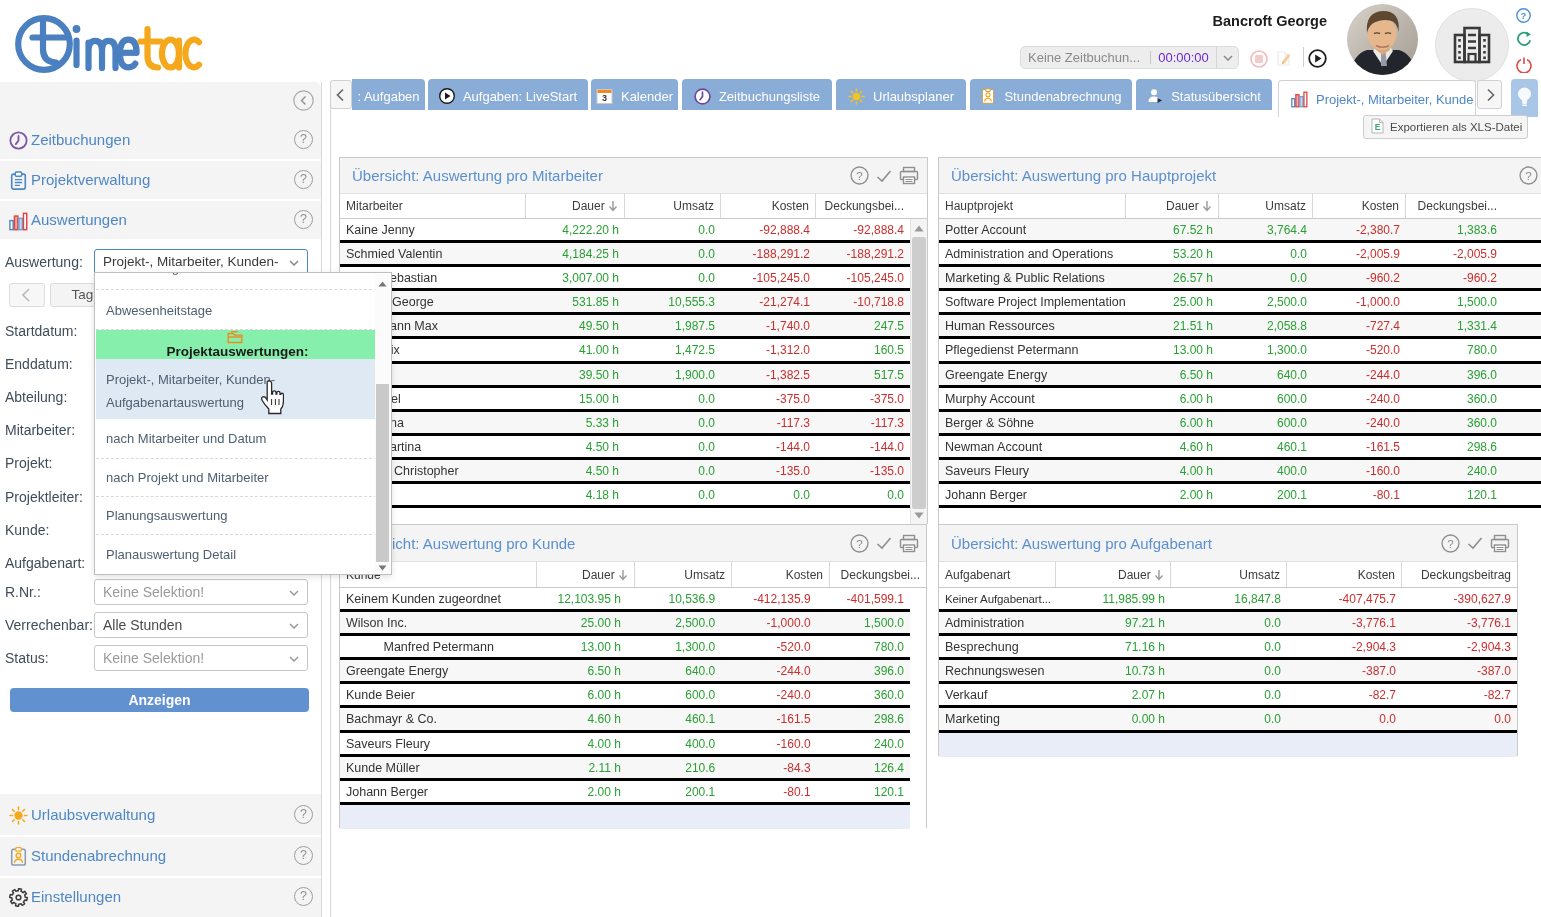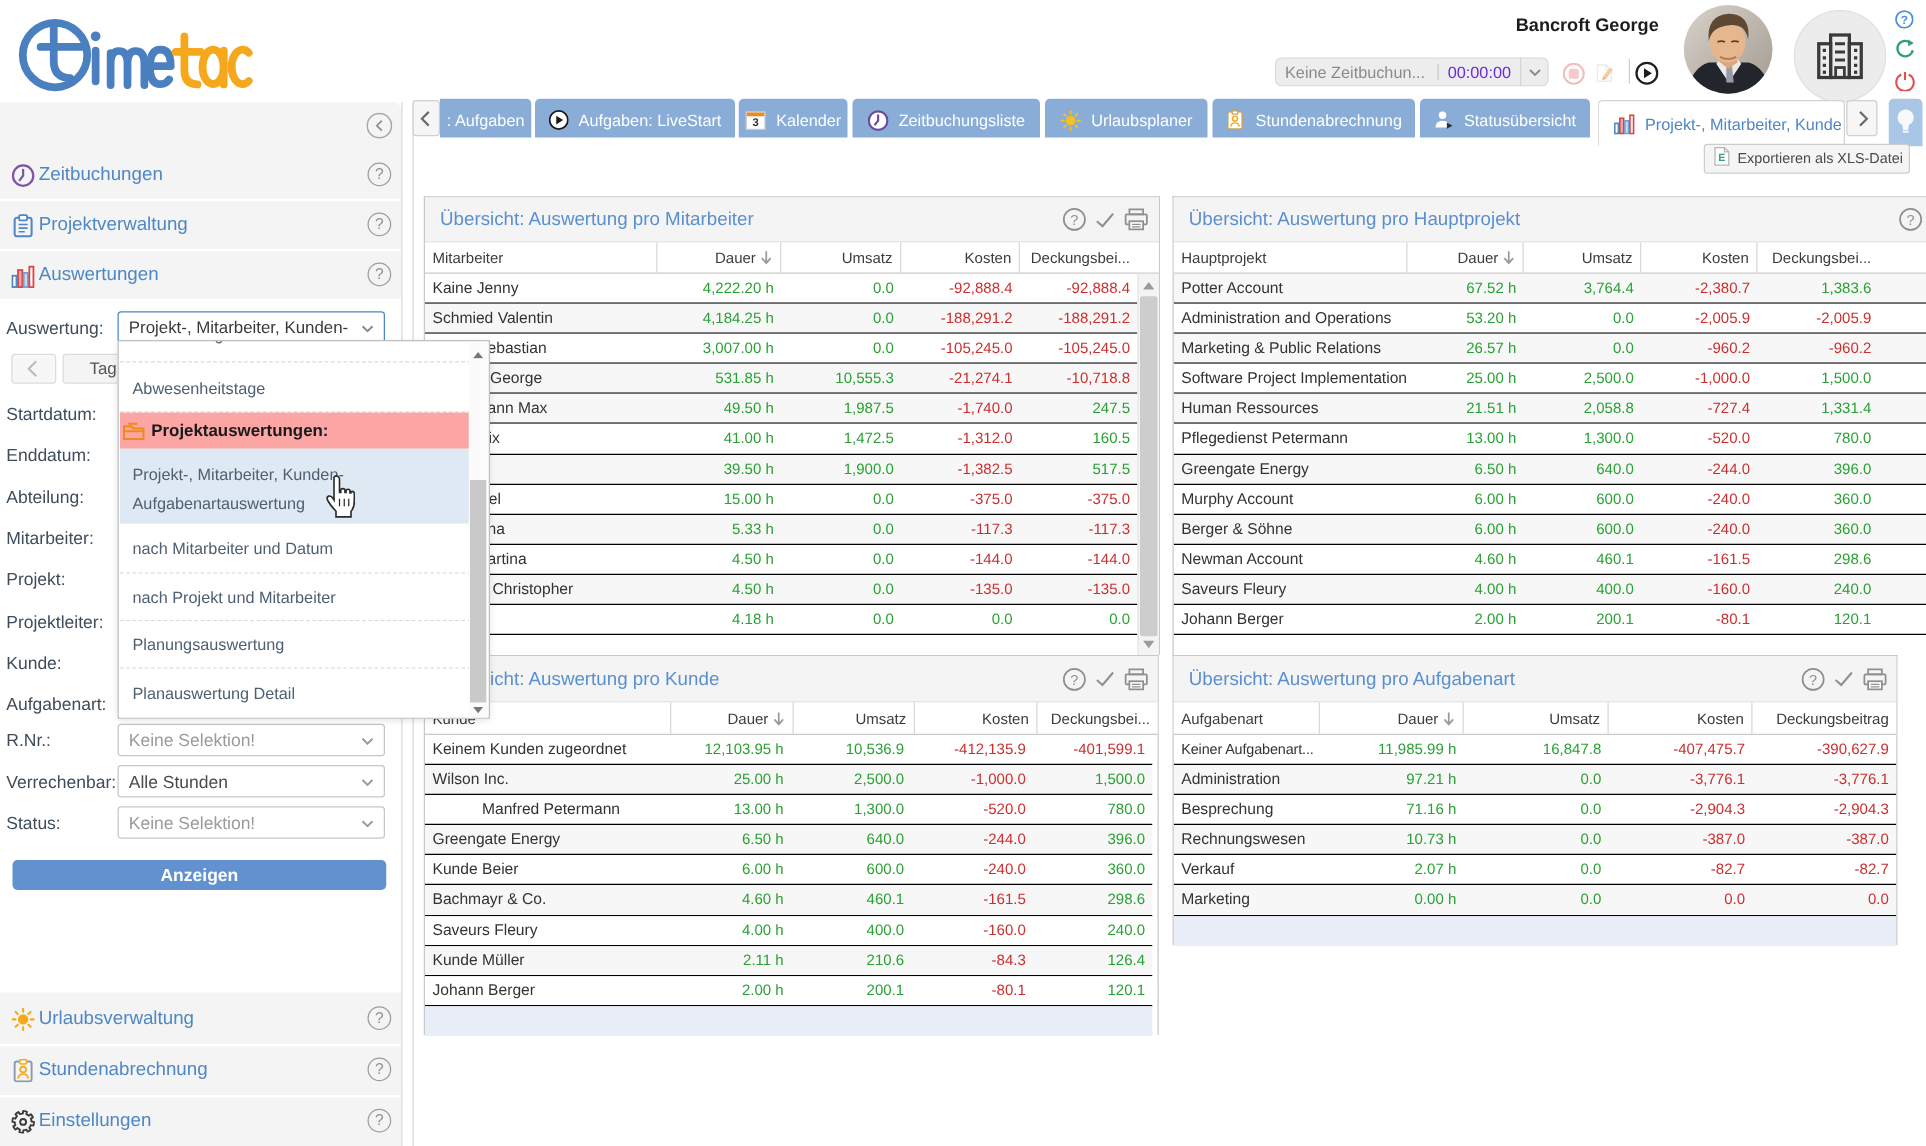--- a/index.html
+++ b/index.html
@@ -27,21 +27,21 @@
 .scrbtn{position:absolute;top:80px;width:22px;height:29px;background:#f6f6f6;border:1px solid #d0d0d0;border-radius:3px;display:flex;align-items:center;justify-content:center;}
 
 .panel{position:absolute;background:#fff;border:1px solid #c9c9c9;border-bottom:none;}
 .ptitle{position:relative;background:#f4f4f4;border-bottom:1px solid #e0e0e0;}
 .ptitle .pt{position:absolute;left:12px;font-size:15px;color:#5a8fd0;white-space:nowrap;}
 .picons{position:absolute;display:flex;gap:6px;align-items:center;}
 .ghead{position:relative;display:flex;border-bottom:1px solid #c9c9c9;background:#fff;}
 .ghead .hc{font-size:12px;color:#3c3c3c;border-right:1px solid #d8d8d8;display:flex;align-items:center;}
 .ghead .hc.last{border-right:none;}
 .gbody{position:relative;overflow:hidden;}
-.grow{display:flex;height:24.1px;font-size:12px;border-bottom:1px solid #000000;background:#fff;}
+.grow{display:flex;height:24.1px;font-size:12px;border-bottom:3px solid #000000;background:#fff;}
 .grow.alt{background:#f7f7f7;}
 .grow .c{line-height:23.5px;white-space:nowrap;overflow:hidden;}
 .grow .name{color:#333;padding-left:6px;position:relative;font-size:12.5px;}
 .grow .num{text-align:right;padding-right:6px;}
 .grn{color:#29a033;} .red{color:#cb2e2e;}
 .grow.tot{background:#e9edf8;font-weight:bold;font-style:italic;border-bottom:none;flex-direction:column;}
 .grow.tot .name{color:#333;}
 .grow.tot .grn{color:#1d8f2a;} .grow.tot .red{color:#c01818;}
 .sbar{position:absolute;top:0;right:0;width:17px;background:#f4f4f4;border-left:1px solid #e3e3e3;}
 
@@ -626,21 +626,21 @@
       <div class="hc" style="width:97px;">
         <span style="margin-left:auto;padding-right:6px;">Umsatz</span>
       </div>
       <div class="hc" style="width:98px;">
         <span style="margin-left:auto;padding-right:6px;">Kosten</span>
       </div>
       <div class="hc last" style="width:96px;">
         <span style="margin-left:auto;padding-right:6px;">Deckungsbei...</span>
       </div>
     </div>
-    <div class="gbody" style="height:241px;margin-right:4px;">
+    <div class="gbody" style="height:241px;margin-right:16px;">
       <div class="grow">
         <div class="c name" style="width:197px;">Keinem Kunden zugeordnet</div>
         <div class="c num grn" style="width:98px;">12,103.95 h</div>
         <div class="c num grn" style="width:97px;">10,536.9</div>
         <div class="c num red" style="width:98px;">-412,135.9</div>
         <div class="c num red" style="width:96px;">-401,599.1</div>
       </div>
       <div class="grow alt">
         <div class="c name" style="width:197px;">Wilson Inc.</div>
         <div class="c num grn" style="width:98px;">25.00 h</div>
@@ -794,21 +794,21 @@
         <div class="c num red" style="width:115px;">-414,625.8</div>
         <div class="c num red" style="width:115px;">-397,778.0</div>
       </div>
     </div>
   </div>
 <div id="dd">
     <div style="position:absolute;left:1px;top:0px;width:281px;height:17px;overflow:hidden;border-bottom:1px dashed #d9d9d9;">
       <span style="position:absolute;left:20px;top:-13px;font-size:13px;color:#4f6071;">Urlaubstage</span>
     </div>
     <div class="ddi" style="top:18px;height:39px;">Abwesenheitstage</div>
-    <div style="position:absolute;left:1px;top:57px;width:281px;height:29px;background:#fca5a5;display:flex;align-items:center;padding-left:2px;">
+    <div style="position:absolute;left:1px;top:57px;width:281px;height:29px;background:#86efac;display:flex;align-items:center;padding-left:2px;flex-direction:column;">
       <svg width="18" height="16" viewBox="0 0 18 16" style="margin-right:5px;">
         <path d="M1.2 4 L1.2 14.2 L16.8 14.2 L16.8 5.8 L8.5 5.8 L7 4 Z" fill="none" stroke="#ef8a1e" stroke-width="1.6"></path>
         <path d="M1.2 8 H16.8" stroke="#ef8a1e" stroke-width="1.6" fill="none"></path>
         <path d="M4.5 2 H12" stroke="#ef8a1e" stroke-width="1.6"></path>
       </svg>
       <span style="font-size:13.5px;font-weight:bold;color:#1a1a1a;">Projektauswertungen:</span>
     </div>
     <div style="position:absolute;left:1px;top:86px;width:281px;height:60px;background:#dfe9f4;color:#4f6071;font-size:13px;padding:9px 0 0 10px;line-height:23px;">Projekt-, Mitarbeiter, Kunden-<br>Aufgabenartauswertung</div>
     <div style="position:absolute;left:1px;top:150px;width:281px;border-top:1px dashed #d9d9d9;"></div>
     <svg style="position:absolute;left:164px;top:106px;" width="25" height="36" viewBox="0 0 25 36">

